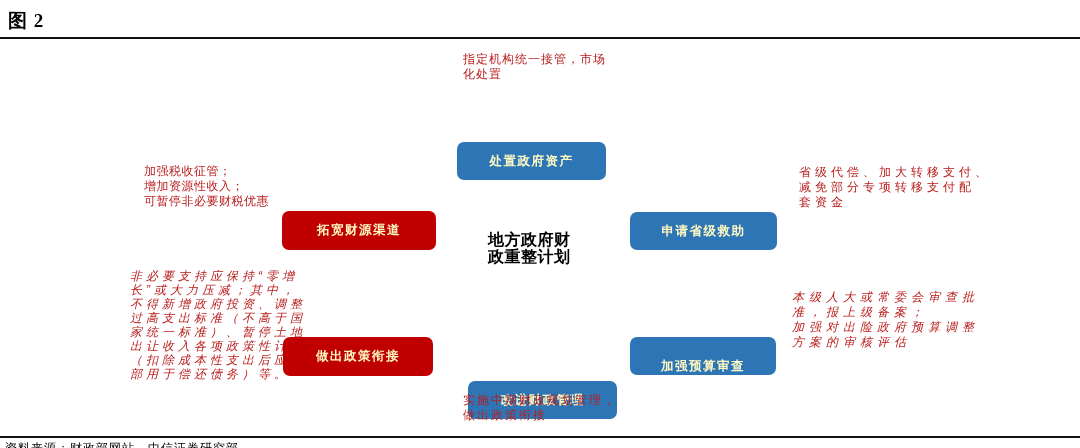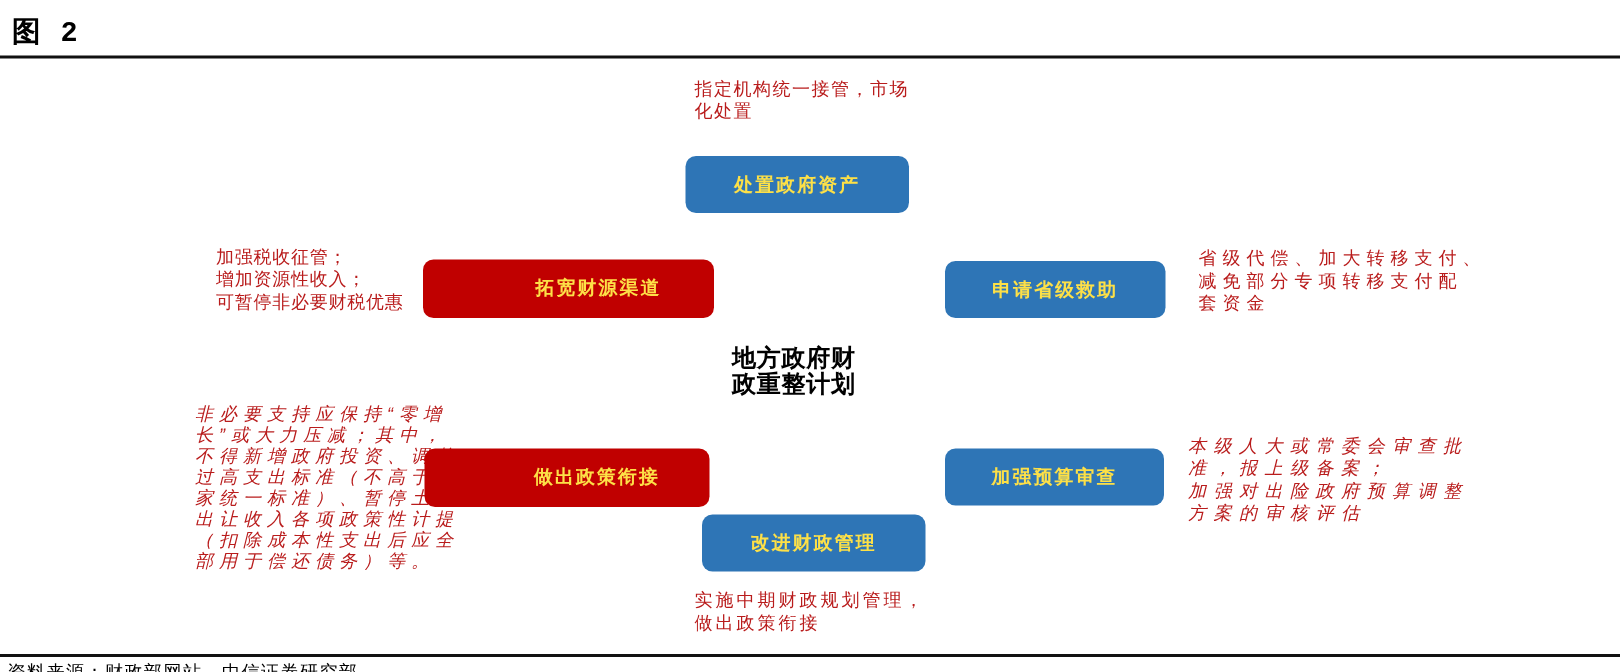--- a/index.html
+++ b/index.html
@@ -5,41 +5,41 @@
   html,body{margin:0;padding:0;}
   body{
     width:1080px;height:448px;position:relative;overflow:hidden;
     background:#ffffff;
     font-family:"Liberation Sans", sans-serif;
     color:#000;
   }
   .figure-header{
     position:absolute;left:8px;top:8px;
     display:flex;align-items:flex-start;gap:16px;
-    font-family:Liberation Mono, monospace;
+    font-family:Liberation Serif, serif;
     font-weight:bold;font-size:19px;letter-spacing:1px;
     white-space:nowrap;
   }
   .rule{
     position:absolute;left:0;width:1080px;height:2px;background:#111;
   }
   .rule-top{top:37px;}
   .rule-bottom{top:436px;}
   .node{
     position:absolute;display:flex;align-items:center;justify-content:center;
-    border-radius:7px;color:#fde047;font-weight:bold;font-size:12.5px;
-    letter-spacing:1.5px;text-align:center;
+    border-radius:7px;color:#fef9c3;font-weight:bold;font-size:12.5px;
+    letter-spacing:1.5px;text-align:center;margin-top:38px;
   }
   .node-blue{background:#2E75B6;}
-  .node-red{background:#C00000;padding-left:40px;}
+  .node-red{background:#C00000;}
   .node-top    {left:457px;top:104px;width:149px;height:38px;}
   .node-left1  {left:282px;top:173px;width:154px;height:39px;}
   .node-right1 {left:630px;top:174px;width:147px;height:38px;}
   .node-left2  {left:283px;top:299px;width:150px;height:39px;}
-  .node-right2 {left:630px;top:299px;width:146px;height:38px;}
+  .node-right2 {left:630px;top:299px;width:146px;height:38px;align-items:flex-end;}
   .node-bottom {left:468px;top:343px;width:149px;height:38px;}
   .note{
     position:absolute;font-size:12px;line-height:15px;
     white-space:pre-line;color:#b91c1c;
   }
   .note-top   {left:463px;top:52px;letter-spacing:1px;}
   .note-left1 {left:144px;top:165px;letter-spacing:0.5px;font-family:Liberation Mono, monospace;}
   .note-right1{left:799px;top:165px;letter-spacing:4px;}
   .note-left2 {left:130px;top:269px;letter-spacing:4px;line-height:14px;font-style:italic;}
   .note-right2{left:792px;top:290px;letter-spacing:5px;font-style:italic;}

